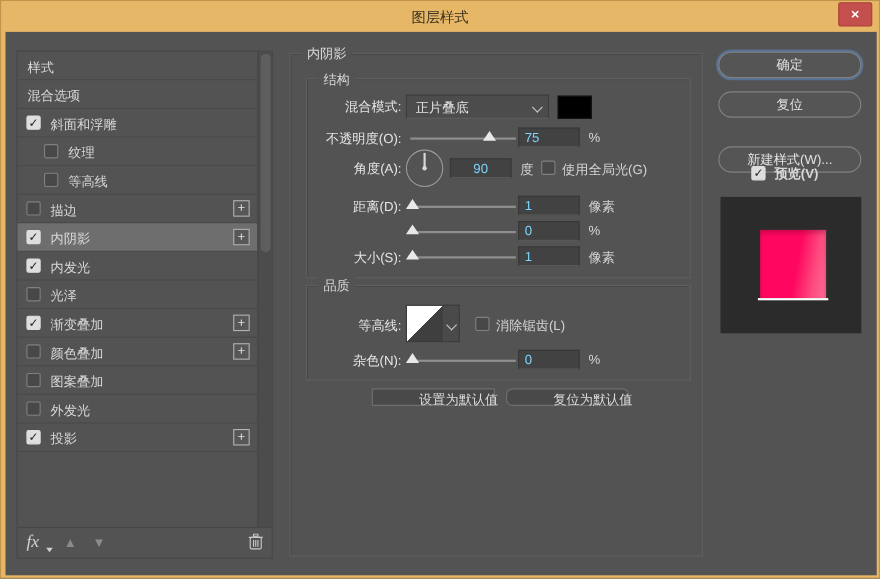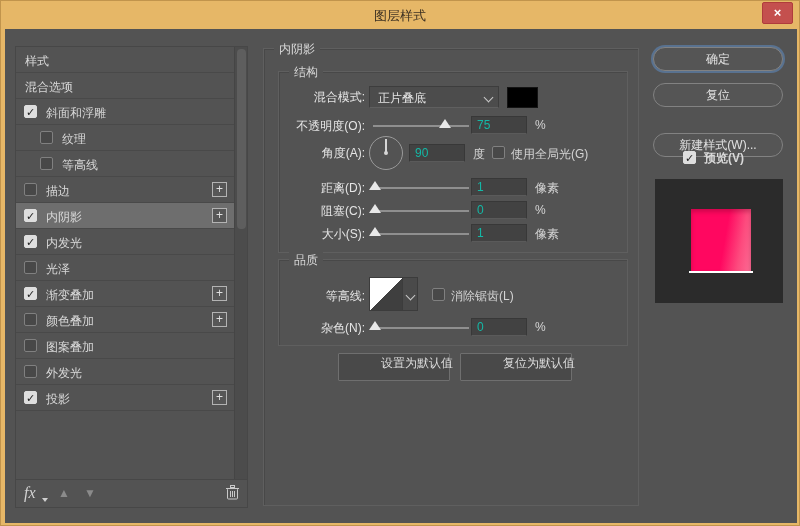--- a/index.html
+++ b/index.html
@@ -75,36 +75,36 @@
     transform:rotate(-45deg); }
   .color-swatch { position:absolute; left:502px; top:58px; width:31px; height:21px;
     background:#000; border:1px solid #141414; cursor:pointer; }
 
   .track { position:absolute; left:368px; width:96px; height:2px; background:#8f8f8f; cursor:pointer; }
   .thumb { position:absolute; width:0; height:0;
     border-left:6px solid transparent; border-right:6px solid transparent;
     border-bottom:9px solid #e8e8e8; cursor:pointer; }
   .valbox { position:absolute; left:466px; width:56px; height:18px;
     background:#424242; border:1px solid #383838; border-bottom-color:#5a5a5a;
-    color:#14b8a6; font-size:12px; padding:0 5px; font-family:"Liberation Sans", sans-serif; }
+    color:#7dd3fc; font-size:12px; padding:0 5px; font-family:"Liberation Sans", sans-serif; }
 
   .dial { position:absolute; left:364px; top:107px; width:34px; height:34px;
     border:1px solid #9a9a9a; border-radius:50%; cursor:pointer; }
   .dial .needle { position:absolute; left:15px; top:2px; width:2px; height:14px; background:#d6d6d6; }
   .dial .dot { position:absolute; left:14px; top:14px; width:4px; height:4px;
     background:#d6d6d6; border-radius:50%; }
 
   .contour-thumb { position:absolute; left:364px; top:248px; width:34px; height:34px;
     border:1px solid #3c3c3c;
     background:linear-gradient(to bottom right, #ffffff 50%, #3f3f3f 50.5%); cursor:pointer; }
   .contour-arrow { position:absolute; left:398px; top:248px; width:15px; height:34px;
     background:#4a4a4a; border:1px solid #3c3c3c; border-left:none; cursor:pointer; }
   .contour-arrow .chev { right:3px; top:14px; }
 
-  .dark-btn { position:absolute; top:324px; height:28px; background:#494949;
+  .dark-btn { position:absolute; top:324px; height:16px; background:#494949;
     border:1px solid #6f6f6f; color:#dcdcdc; font-size:12px; text-align:center;
     line-height:18px; border-radius:1px; cursor:pointer; white-space:nowrap;padding-left:42px; }
 
   
   .pill-btn { position:absolute; left:648px; width:130px; height:24px;
     background:#555555; border:1px solid #828282; border-radius:12px;
     color:#e2e2e2; font-size:12px; text-align:center; line-height:22px; cursor:pointer; }
   .pill-ok { box-shadow:0 0 0 2px rgba(92,130,176,0.65); }
   .preview-cb { position:absolute; left:678px; top:122px; }
   .preview-label { position:absolute; left:699px; top:121px;font-weight:bold; }
@@ -229,32 +229,31 @@
     <div class="track" style="top:96px;"></div>
     <div class="thumb" style="left:434px; top:90px;"></div>
     <input class="valbox" style="top: 87px;" value="75">
     <span class="unit" style="left:530px; top:89px;">%</span>
 
     <span class="flabel" style="left:240px; top:116px;">角度(A):</span>
     <div class="dial">
       <span class="needle"></span>
       <span class="dot"></span>
     </div>
-    <input class="valbox" style="left: 404px; top: 115px;" value="90">
+    <input class="valbox" style="left: 404px; top: 115px; text-align: center;" value="90">
     <span class="unit" style="left:468px; top:117px;">度</span>
     <span class="cb unchecked" style="position:absolute; left:487px; top:117px;"></span>
     <span class="unit" style="left:506px; top:117px;">使用全局光(G)</span>
 
     <span class="flabel" style="left:240px; top:151px;">距离(D):</span>
     <div class="track" style="top:158px;"></div>
     <div class="thumb" style="left:364px; top:152px;"></div>
     <input class="valbox" style="top: 149px;" value="1">
     <span class="unit" style="left:530px; top:151px;">像素</span>
 
-    <span class="flabel" style="left:240px; top:174px;">阻塞(C):</span>
     <div class="track" style="top:181px;"></div>
     <div class="thumb" style="left:364px; top:175px;"></div>
     <input class="valbox" style="top: 172px;" value="0">
     <span class="unit" style="left:530px; top:174px;">%</span>
 
     <span class="flabel" style="left:240px; top:197px;">大小(S):</span>
     <div class="track" style="top:204px;"></div>
     <div class="thumb" style="left:364px; top:198px;"></div>
     <input class="valbox" style="top: 195px;" value="1">
     <span class="unit" style="left:530px; top:197px;">像素</span>
@@ -271,21 +270,21 @@
     <span class="cb unchecked" style="position:absolute; left:427px; top:259px;"></span>
     <span class="unit" style="left:446px; top:259px;">消除锯齿(L)</span>
 
     <span class="flabel" style="left:240px; top:291px;">杂色(N):</span>
     <div class="track" style="top:298px;"></div>
     <div class="thumb" style="left:364px; top:292px;"></div>
     <input class="valbox" style="top: 289px;" value="0">
     <span class="unit" style="left:530px; top:291px;">%</span>
 
     <div class="dark-btn" style="left:333px; width:112px;">设置为默认值</div>
-    <div class="dark-btn" style="left:455px; width:112px;">复位为默认值</div>
+    <div class="dark-btn" style="left:455px; width:112px;border-radius:6px;">复位为默认值</div>
 
     <div class="pill-btn pill-ok" style="top:18px;">确定</div>
     <div class="pill-btn" style="top:54px;">复位</div>
     <div class="pill-btn" style="top:104px;">新建样式(W)...</div>
     <span class="cb checked preview-cb"></span>
     <span class="preview-label">预览(V)</span>
     <div class="preview-swatch">
       <div class="pink-square"></div>
     </div>
 

